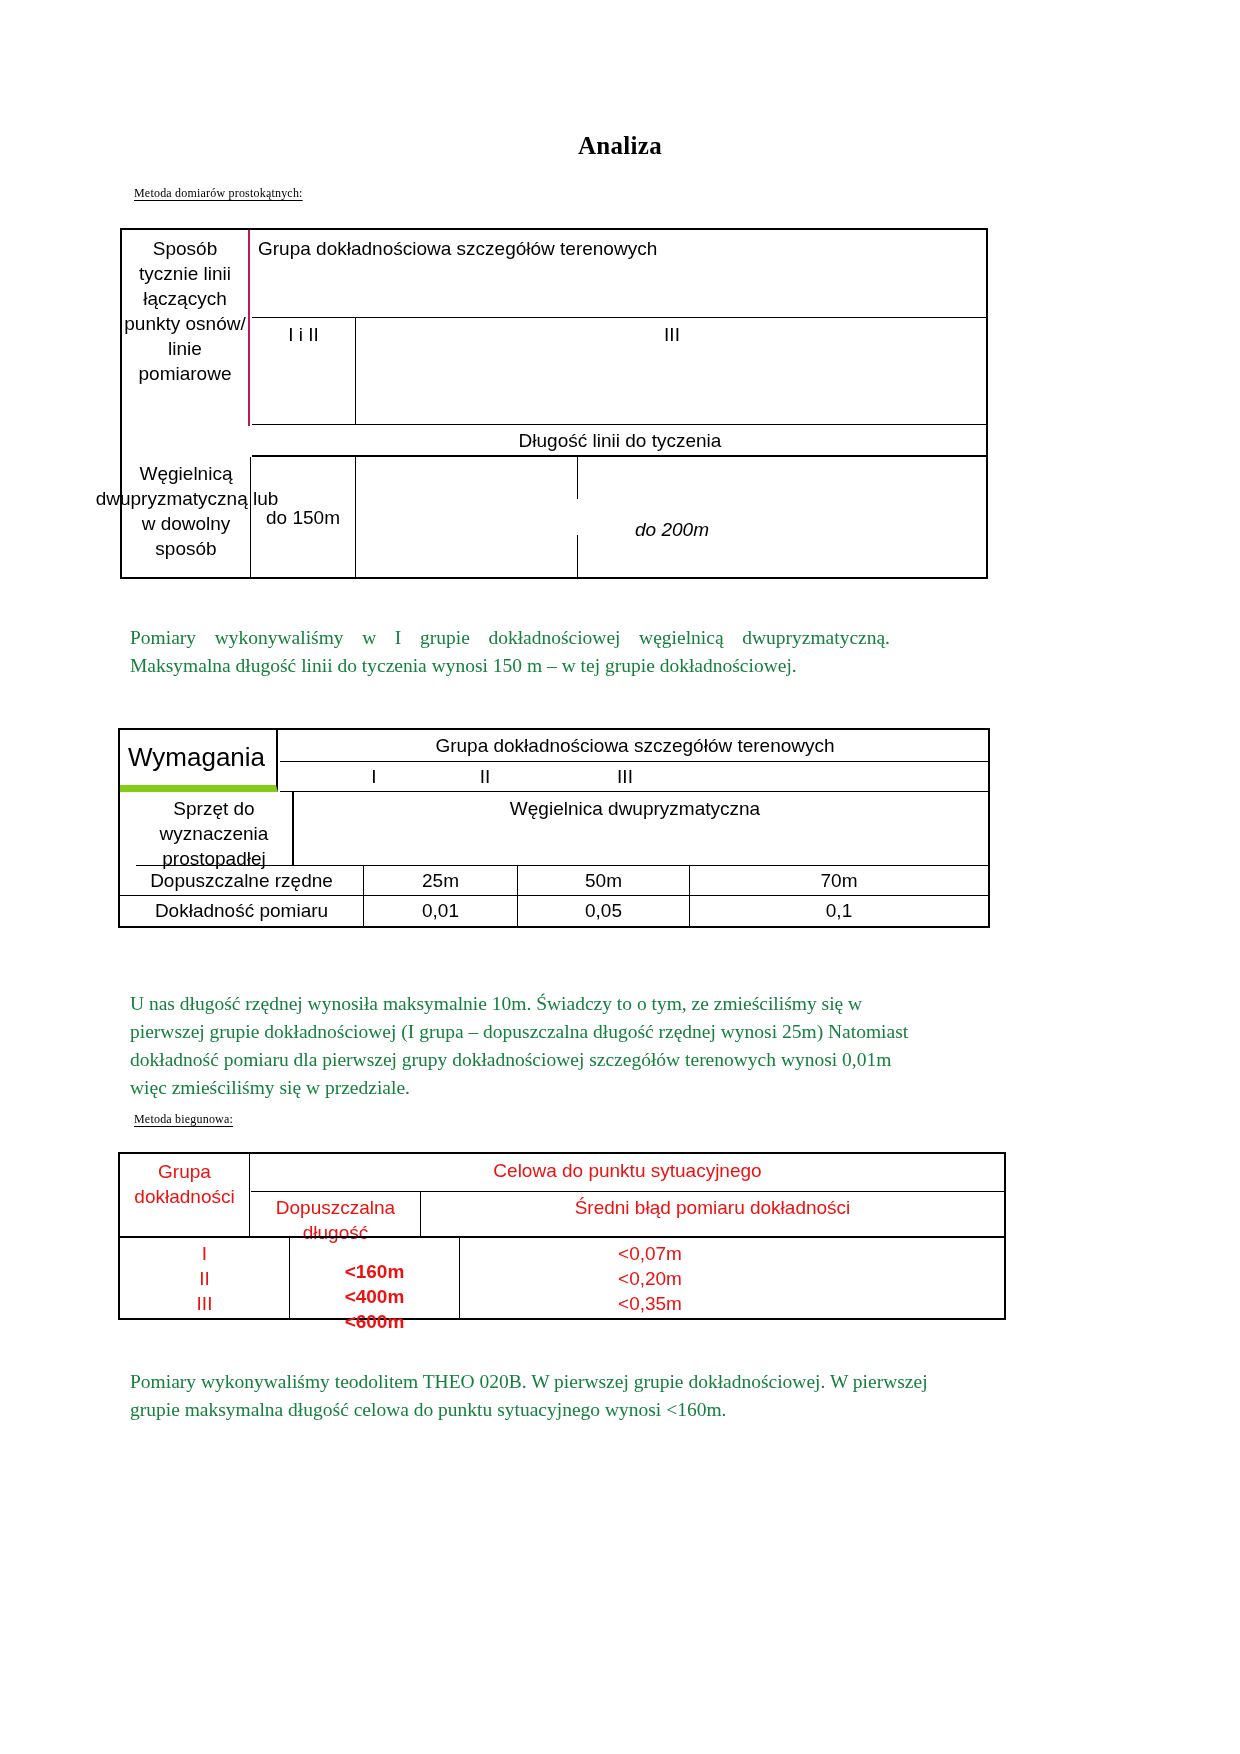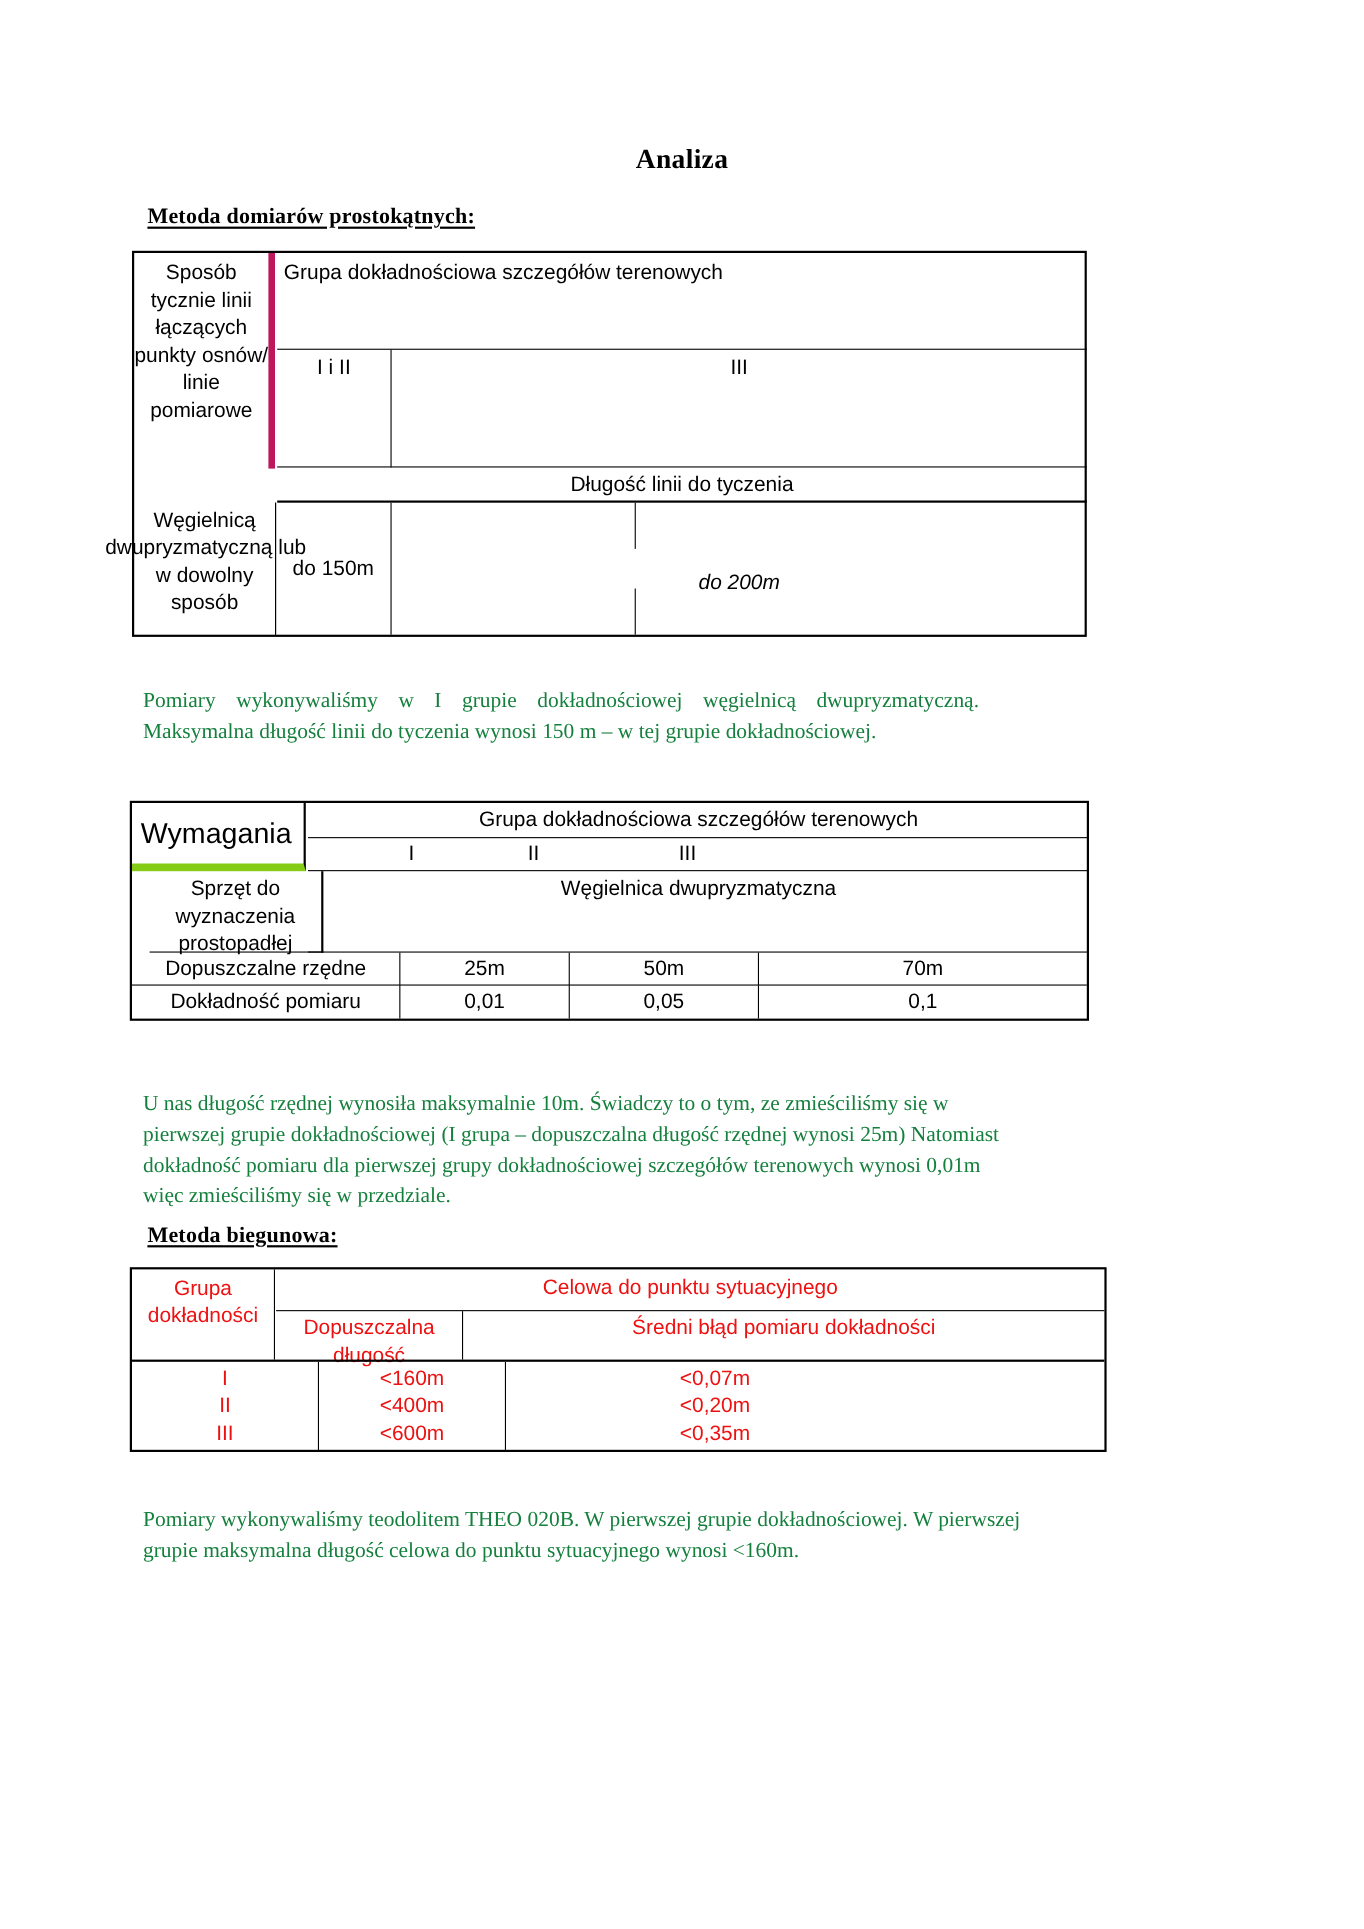--- a/index.html
+++ b/index.html
@@ -33,22 +33,22 @@
     font-family: "Liberation Serif", "DejaVu Serif", serif;
     font-weight: bold;
     font-size: 25px;
     letter-spacing: 0.3px;
   }
 
   
   .section-heading {
     position: absolute;
     font-family: "Liberation Serif", "DejaVu Serif", serif;
-    font-weight: bold;
-    font-size: 20px;
+    font-weight: normal;
+    font-size: 12px;
     text-decoration: underline;
     text-underline-offset: 3px;
     letter-spacing: 0.2px;
   }
   #heading-prostokatnych { left: 134px; top: 186px; }
   #heading-biegunowa     { left: 134px; top: 1112px; }
 
   
   .para {
     position: absolute;
@@ -77,21 +77,21 @@
     height: 351px;
     border: 2px solid #000;
     box-sizing: border-box;
   }
   
   #t1-leftcol {
     position: absolute;
     left: 0; top: 0;
     width: 128px;
     height: 196px;
-    border-right: 6px solid #be185d;
+    border-right: 2px solid #be185d;
     box-sizing: border-box;
     display: flex;
     align-items: flex-start;
     justify-content: center;
     padding-top: 6px;
   }
   #t1-leftcol .cell-text { text-align: center; }
 
   #t1-grupa-hdr {
     position: absolute;
@@ -374,21 +374,22 @@
     padding-top: 3px;
   }
   #t3-col-len {
     position: absolute;
     left: 170px; top: 0;
     width: 170px;
     height: 82px;
     box-sizing: border-box;
     border-right: 1.5px solid #000;
     text-align: center;
-    padding-top: 3px;
+    padding-top: 21px;
+    font-weight: bold;
   }
   #t3-col-err {
     position: absolute;
     left: 340px; top: 0;
     width: 544px;
     height: 82px;
     box-sizing: border-box;
     text-align: center;
     padding-top: 3px;
   }

